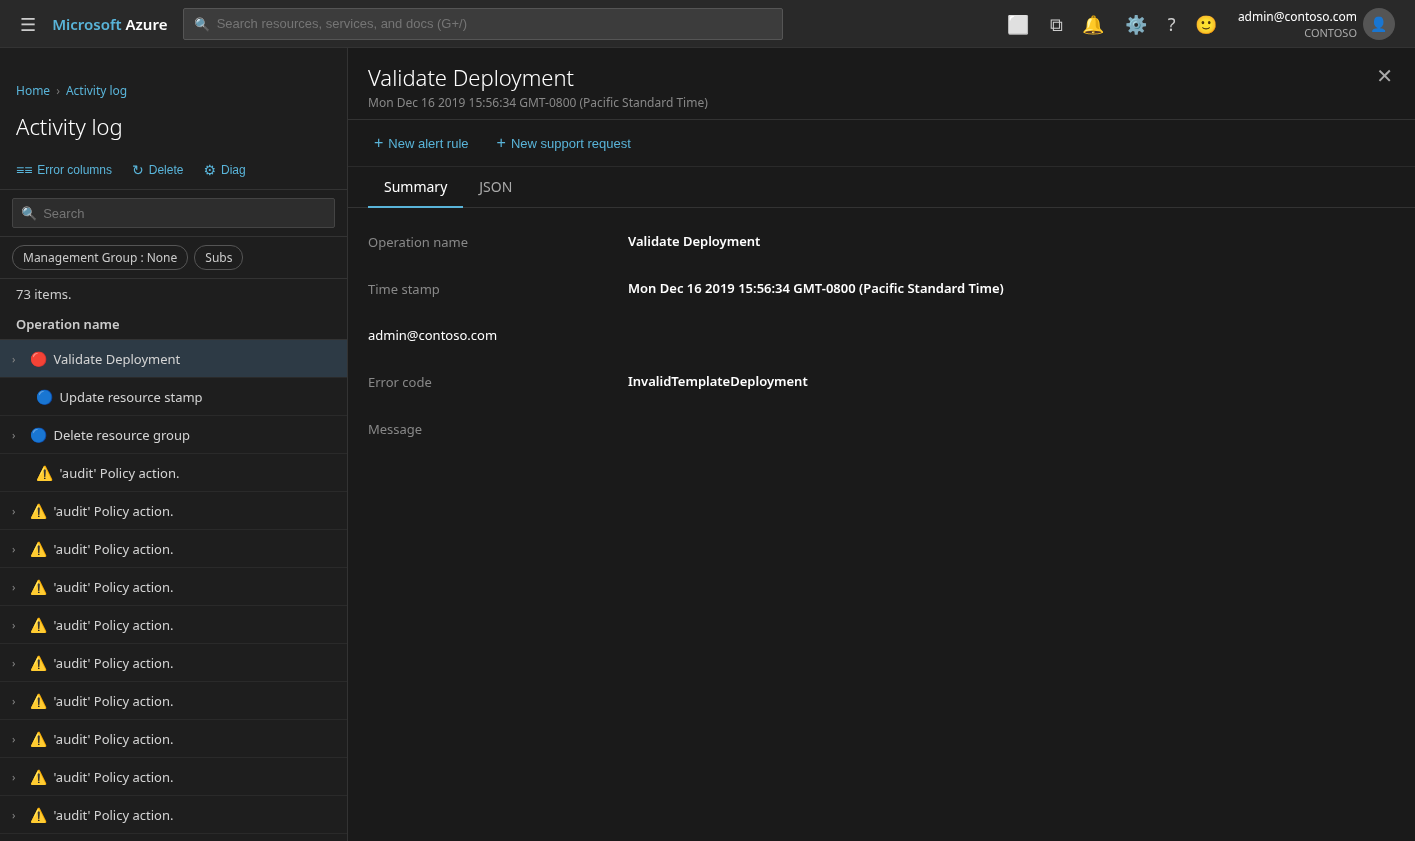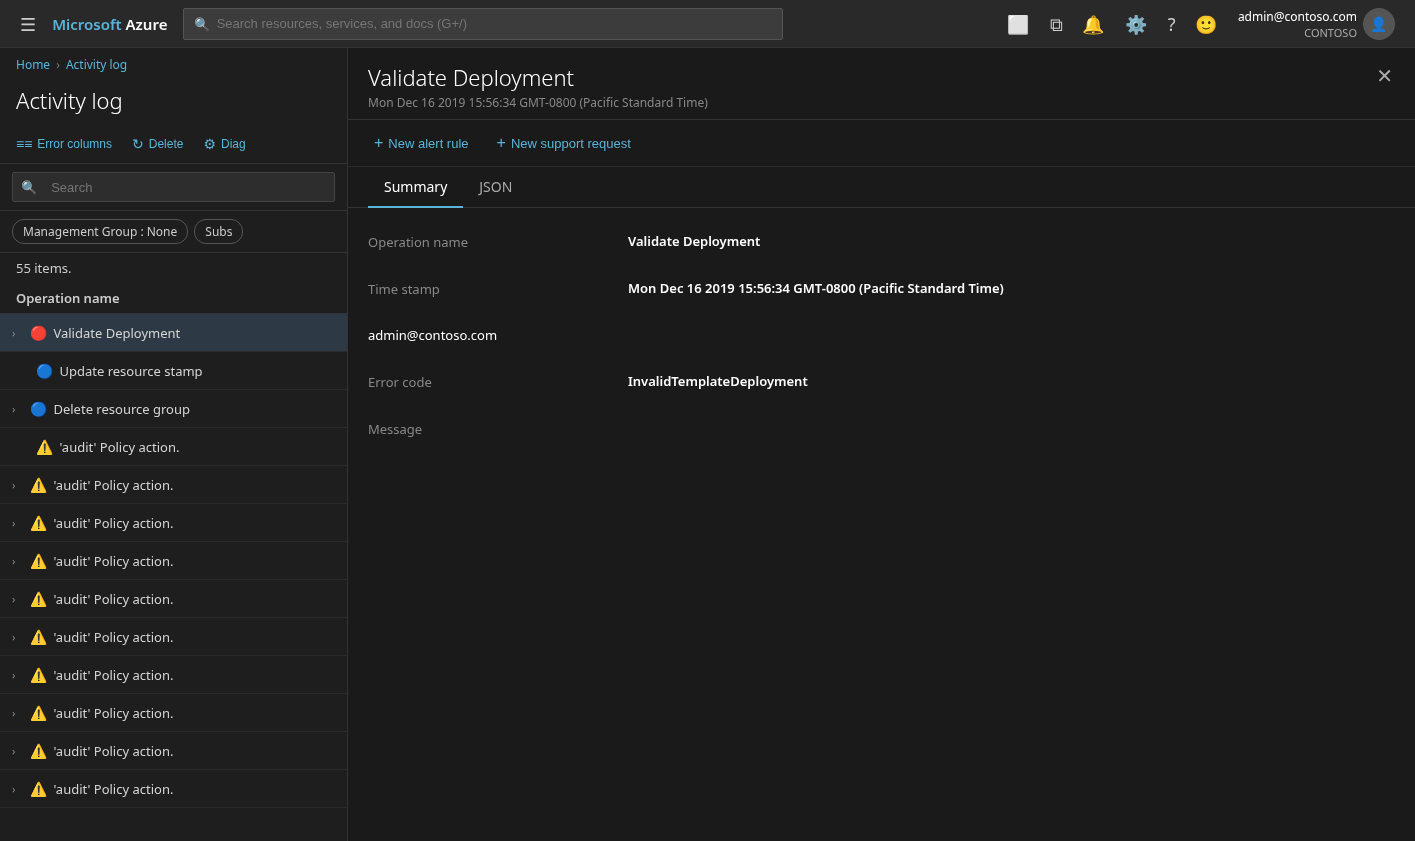--- a/index.html
+++ b/index.html
@@ -114,20 +114,21 @@
     }
 
     
     .breadcrumb {
       padding: 8px 16px;
       display: flex;
       align-items: center;
       gap: 6px;
       color: #59b4d9;
       font-size: 12px;
+      margin-top: 26px;
     }
     .breadcrumb a {
       color: #59b4d9;
       text-decoration: none;
       cursor: pointer;
     }
     .breadcrumb-sep { color: #777; }
     .breadcrumb-current { color: #59b4d9; }
 
     
@@ -176,21 +177,20 @@
       gap: 6px;
       color: #888;
     }
     .search-box input {
       background: transparent;
       border: none;
       outline: none;
       color: #ccc;
       font-size: 13px;
       width: 100%;
-      margin-left: 8px;
     }
 
     
     .filter-tags {
       padding: 8px 12px;
       display: flex;
       gap: 6px;
       flex-wrap: wrap;
       border-bottom: 1px solid #333;
     }
@@ -429,21 +429,21 @@
         <span>🔍</span>
         <input type="text" placeholder="Search" style="">
       </div>
     </div>
 
     <div class="filter-tags">
       <span class="filter-tag">Management Group : None</span>
       <span class="filter-tag">Subs</span>
     </div>
 
-    <div class="item-count">55 items.</div>
+    <div class="item-count">73 items.</div>
     <div class="col-header">Operation name</div>
 
     <div class="list-items">
 
       <div class="list-item selected">
         <span class="chevron">›</span>
         <span class="item-icon icon-error">🔴</span>
         <span class="item-text">Validate Deployment</span>
       </div>
 

